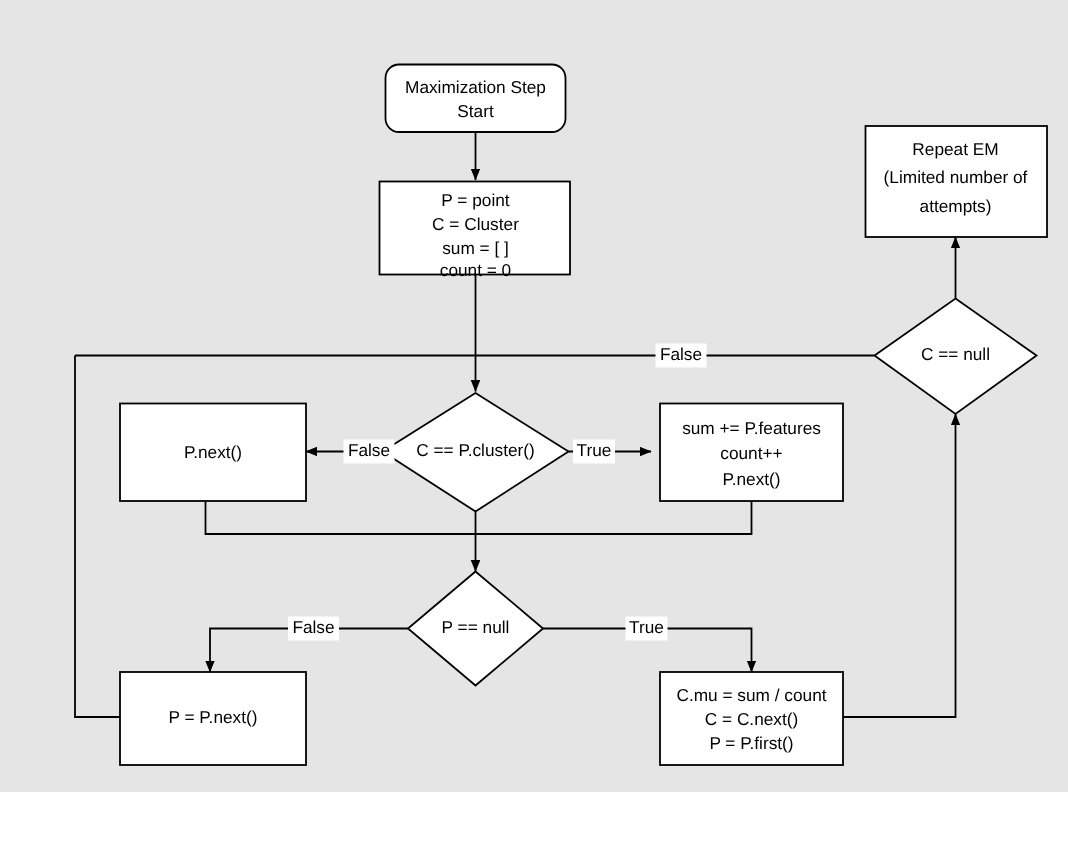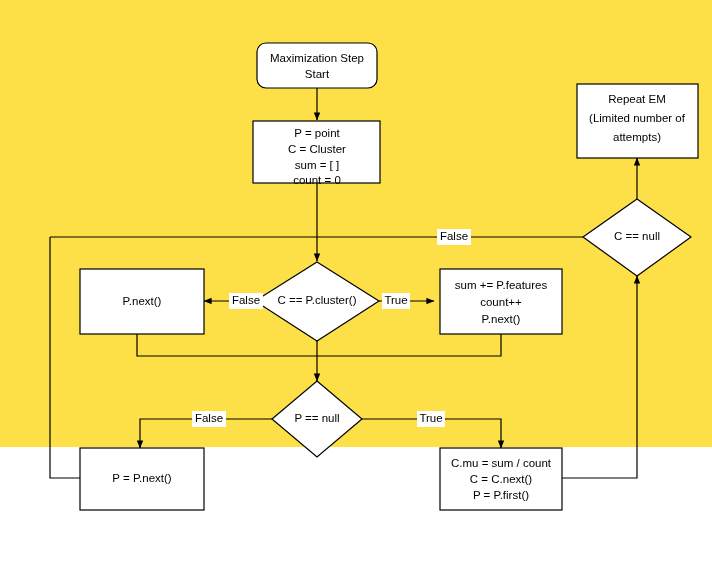--- a/index.html
+++ b/index.html
@@ -10,22 +10,22 @@
   }
   body {
     width: 712px;
     height: 562px;
     overflow: hidden;
     font-family: "Liberation Sans", sans-serif;
   }
   #diagram-root {
     position: relative;
     width: 712px;
-    height: 447px;
-    background: #fde047;
+    height: 528px;
+    background: #e5e5e5;
   }
   svg#flowchart {
     display: block;
     width: 712px;
     height: 562px;
   }
   .node-shape {
     fill: #ffffff;
     stroke: #000000;
     stroke-width: 1.2;

